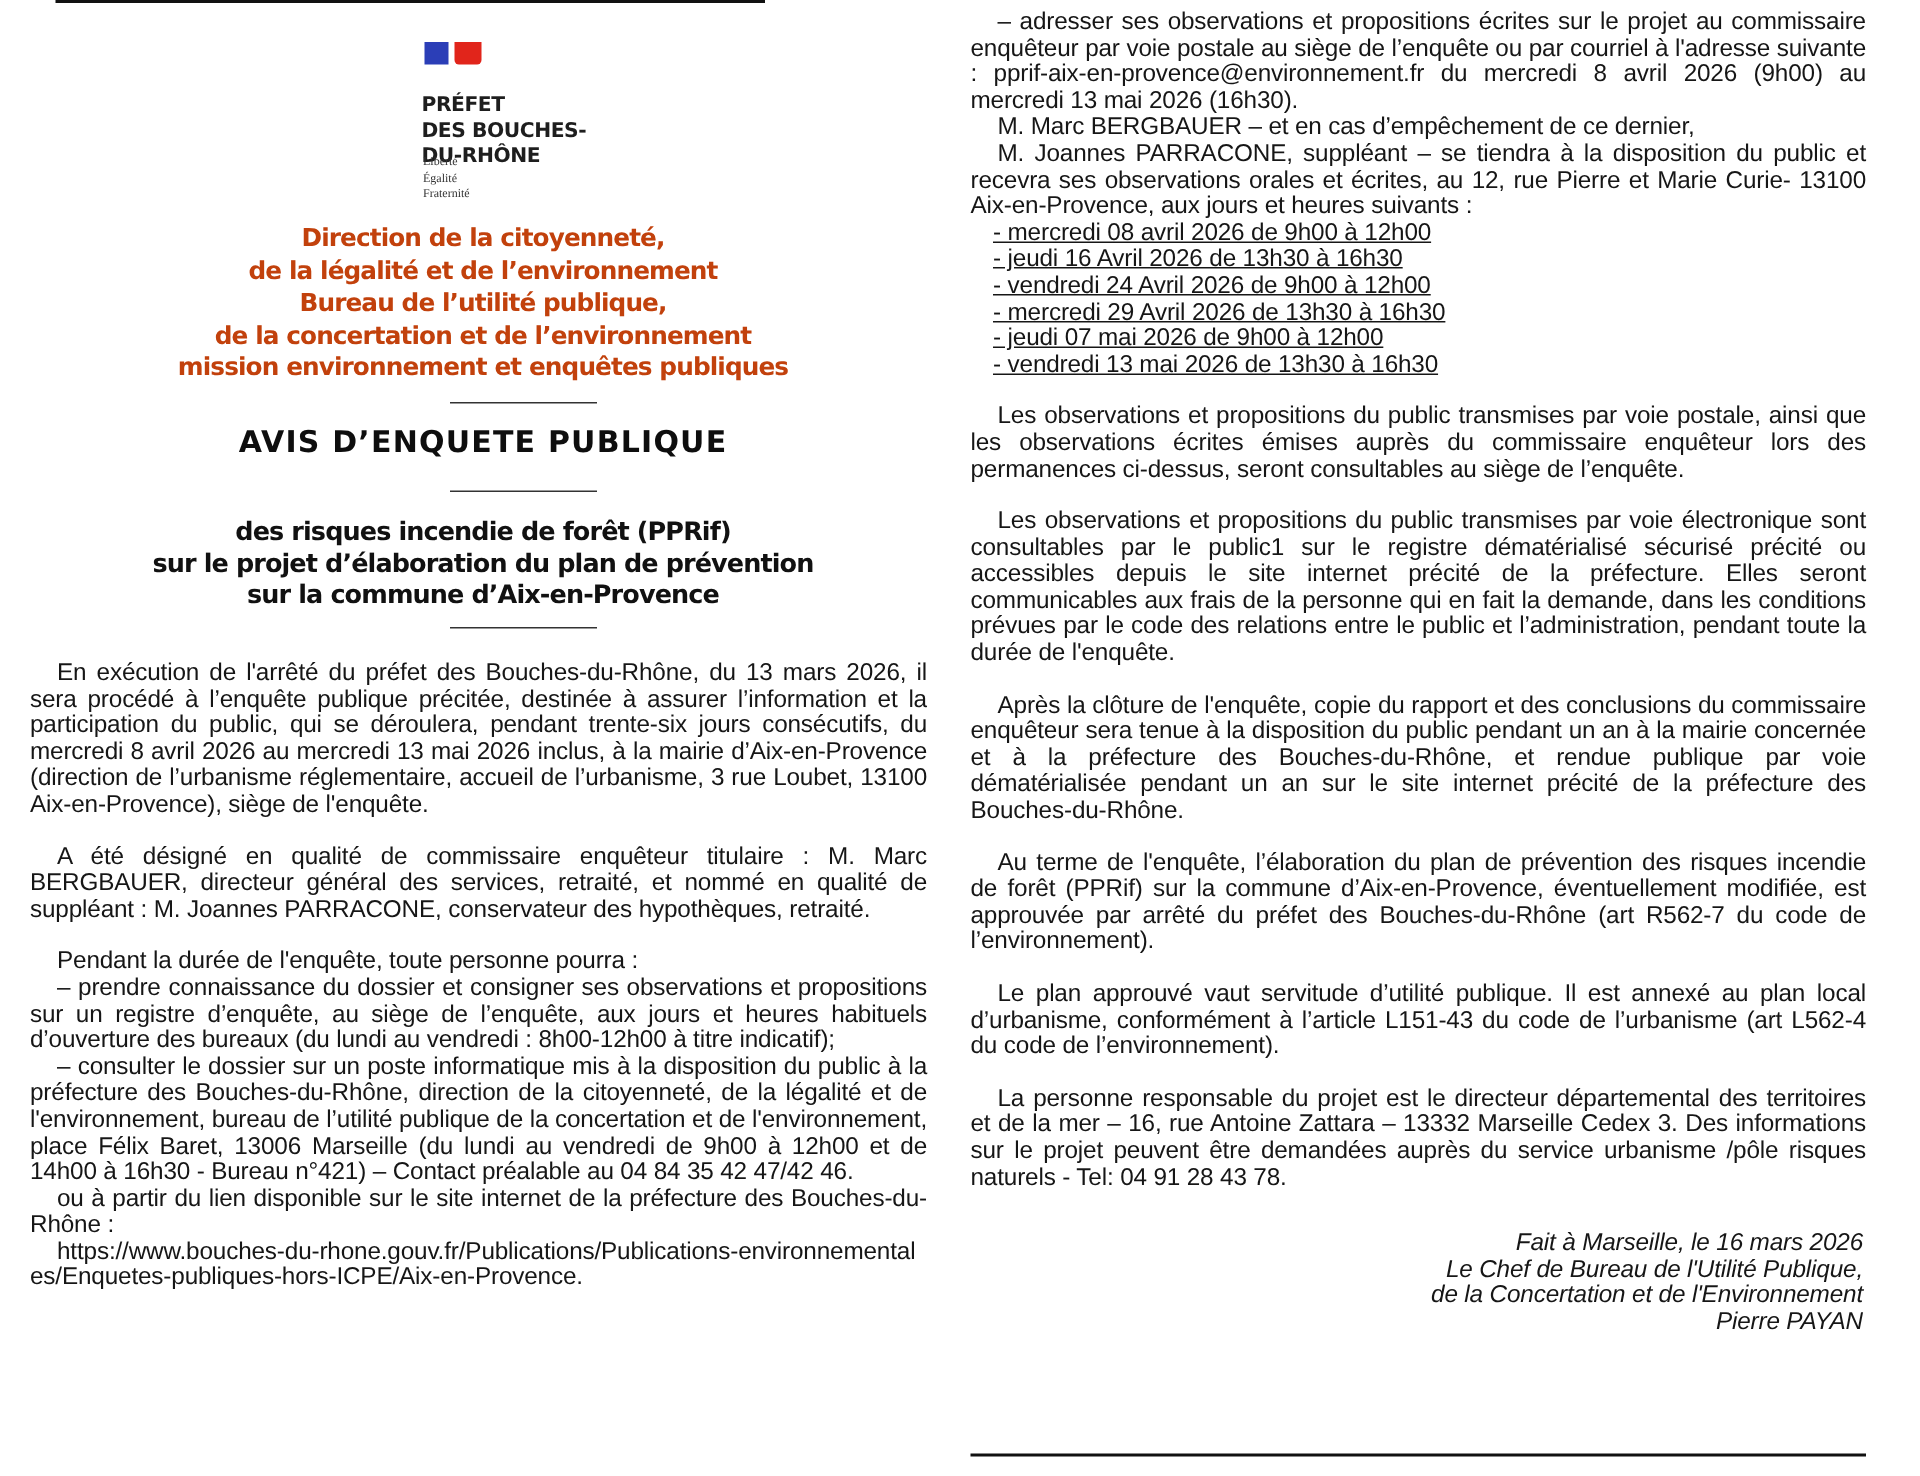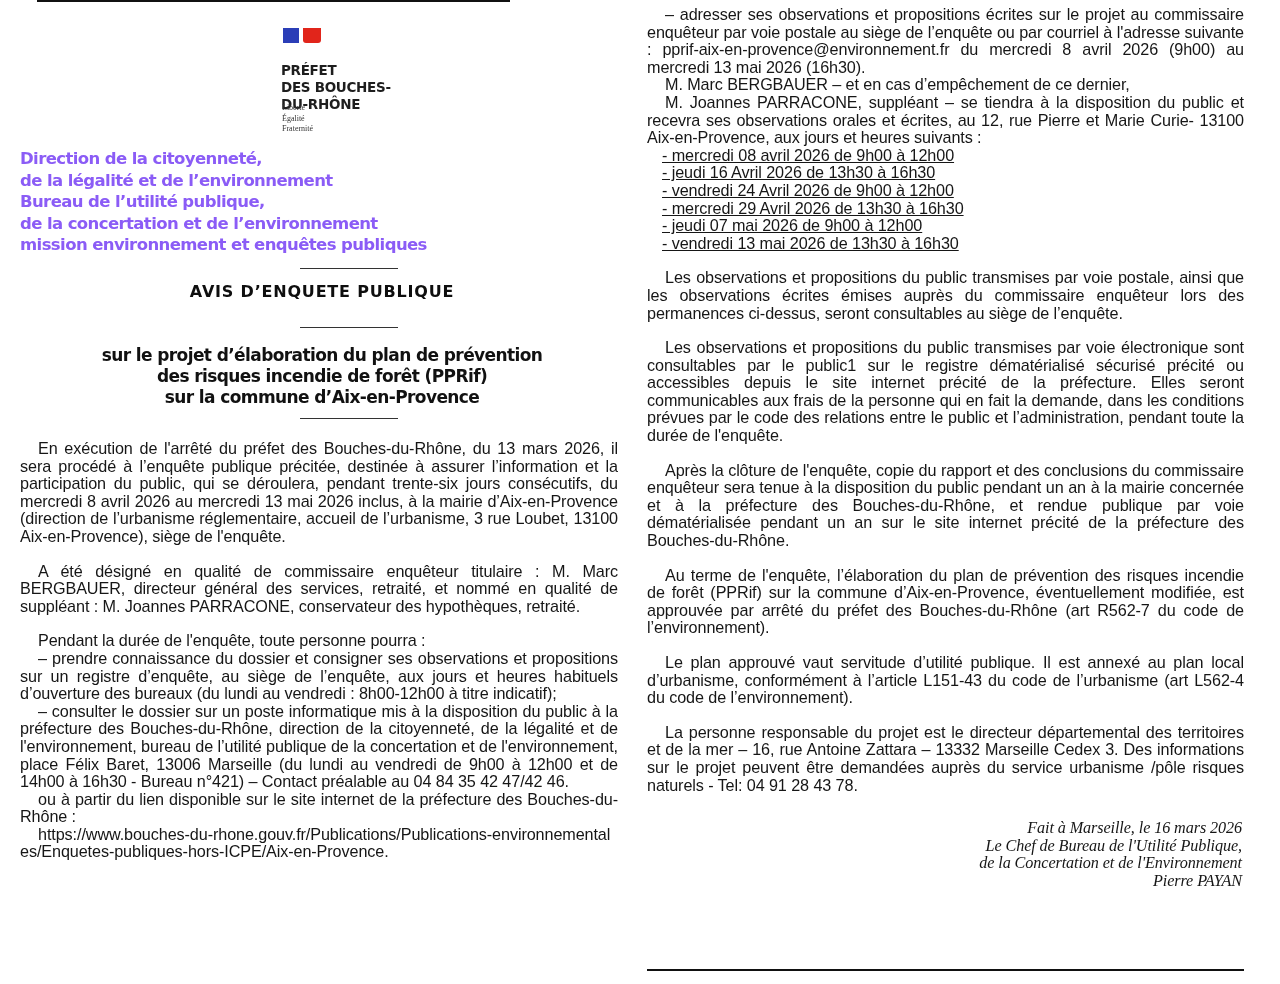--- a/index.html
+++ b/index.html
@@ -7,30 +7,30 @@
   .col { position: absolute; top: 0; font-family: "Liberation Sans", sans-serif; }
   #left { left: 20px; width: 604px; }
   #right { left: 647px; width: 597px; }
   .topline { position: absolute; top: 0; left: 17px; width: 473px; height: 2px; background: #111; }
   .logo { position: absolute; left: 261px; top: 27px; width: 120px; height: 110px; }
   .flag { position: absolute; left: 2px; top: 1px; width: 40px; height: 15px; }
   .flag .blue { position: absolute; left: 0; top: 0; width: 16px; height: 15px; background: #2b3eb7; }
   .flag .red { position: absolute; left: 20px; top: 0; width: 18px; height: 15px; background: #e1251b; border-radius: 0 0 3px 3px; }
   .logo-name { position: absolute; left: 0; top: 23px; font-family: "DejaVu Sans", sans-serif; font-weight: bold; font-size: 13.5px; line-height: 17px; color: #1e1e1e; letter-spacing: -0.3px; margin-top: 12px; }
   .logo-motto { position: absolute; left: 1px; top: 76px; font-family: "Liberation Serif", serif; font-size: 8px; line-height: 10.5px; color: #333; }
-  .dept { position: absolute; left: 0; width: 604px; top: 148px; font-family: "DejaVu Sans", sans-serif; font-weight: bold; font-size: 16.5px; line-height: 21.5px; letter-spacing: -0.6px; color: #8b5cf6; }
+  .dept { position: absolute; left: 0; width: 604px; top: 148px; text-align: center; font-family: "DejaVu Sans", sans-serif; font-weight: bold; font-size: 16.5px; line-height: 21.5px; letter-spacing: -0.6px; color: #c2410c; }
   .rule-short { position: absolute; left: 280px; width: 98px; height: 1px; background: #333; }
-  .avis { position: absolute; left: 0; width: 604px; top: 282px; text-align: center; font-family: "DejaVu Sans", sans-serif; font-weight: bold; font-size: 16px; letter-spacing: 0.8px; color: #0e0e0e; }
+  .avis { position: absolute; left: 0; width: 604px; top: 282px; text-align: center; font-family: "DejaVu Sans", sans-serif; font-weight: bold; font-size: 20px; letter-spacing: 0.8px; color: #0e0e0e; }
   .subj { position: absolute; left: 0; width: 604px; top: 345px; text-align: center; font-family: "DejaVu Sans", sans-serif; font-weight: bold; font-size: 17px; line-height: 21px; letter-spacing: -0.6px; color: #111; }
   .body { position: absolute; left: 0; width: 598px; font-size: 16.2px; line-height: 17.6px; text-align: justify; letter-spacing: -0.1px; }
   .body p { margin: 0; text-indent: 18px; }
   .body .gap { height: 17px; }
   .sched { padding-left: 15px; }
   .sched div { text-indent: 0; text-decoration: underline; }
-  .sig { text-align: right; font-style: italic; padding-right: 2px; font-family: Liberation Serif, serif; }
+  .sig { text-align: right; font-style: italic; padding-right: 2px; }
   .sig div { text-indent: 0; }
   .bottomline { position: absolute; left: 0; width: 597px; top: 969px; height: 2px; background: #111; }
   a.link { color: inherit; text-decoration: none; }
 </style>
 </head>
 <body>
 
 <div id="left" class="col">
   <div class="topline"></div>
 
@@ -57,22 +57,22 @@
     <div>Bureau de l’utilité publique,</div>
     <div>de la concertation et de l’environnement</div>
     <div>mission environnement et enquêtes publiques</div>
   </div>
 
   <div class="rule-short" style="top:268px;"></div>
   <div class="avis">AVIS D’ENQUETE PUBLIQUE</div>
   <div class="rule-short" style="top:327px;"></div>
 
   <div class="subj">
+    <div>des risques incendie de forêt (PPRif)</div>
     <div>sur le projet d’élaboration du plan de prévention</div>
-    <div>des risques incendie de forêt (PPRif)</div>
     <div>sur la commune d’Aix-en-Provence</div>
   </div>
 
   <div class="rule-short" style="top:418px;"></div>
 
   <div class="body" style="top:440px;">
     <p>En exécution de l'arrêté du préfet des Bouches-du-Rhône, du 13 mars 2026, il sera procédé à l’enquête publique précitée, destinée à assurer l’information et la participation du public, qui se déroulera, pendant trente-six jours consécutifs, du mercredi 8 avril 2026 au mercredi 13 mai 2026 inclus, à la mairie d’Aix-en-Provence (direction de l’urbanisme réglementaire, accueil de l’urbanisme, 3 rue Loubet, 13100 Aix-en-Provence), siège de l'enquête.</p>
     <div class="gap"></div>
     <p>A été désigné en qualité de commissaire enquêteur titulaire : M. Marc BERGBAUER, directeur général des services, retraité, et nommé en qualité de suppléant : M. Joannes PARRACONE,  conservateur des hypothèques, retraité.</p>
     <div class="gap"></div>

